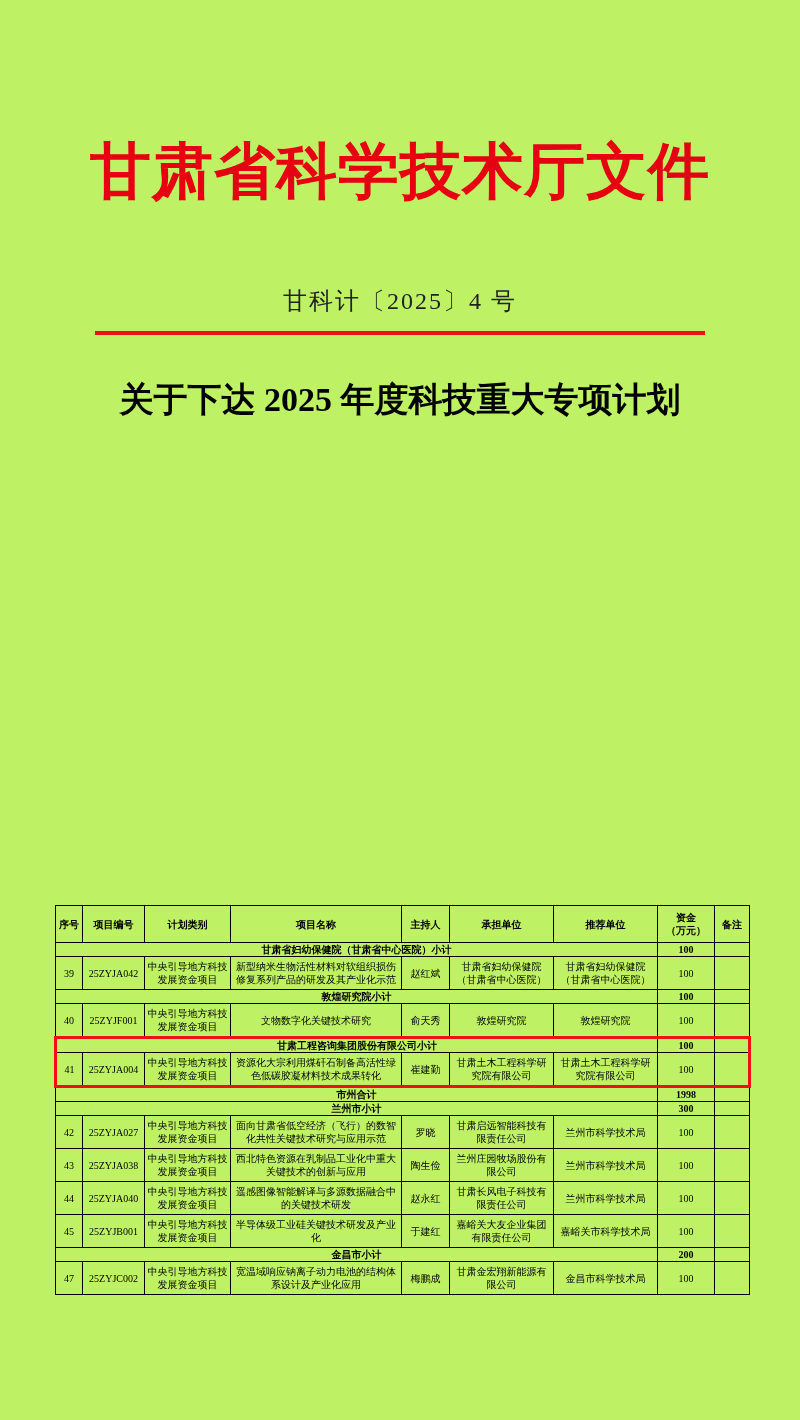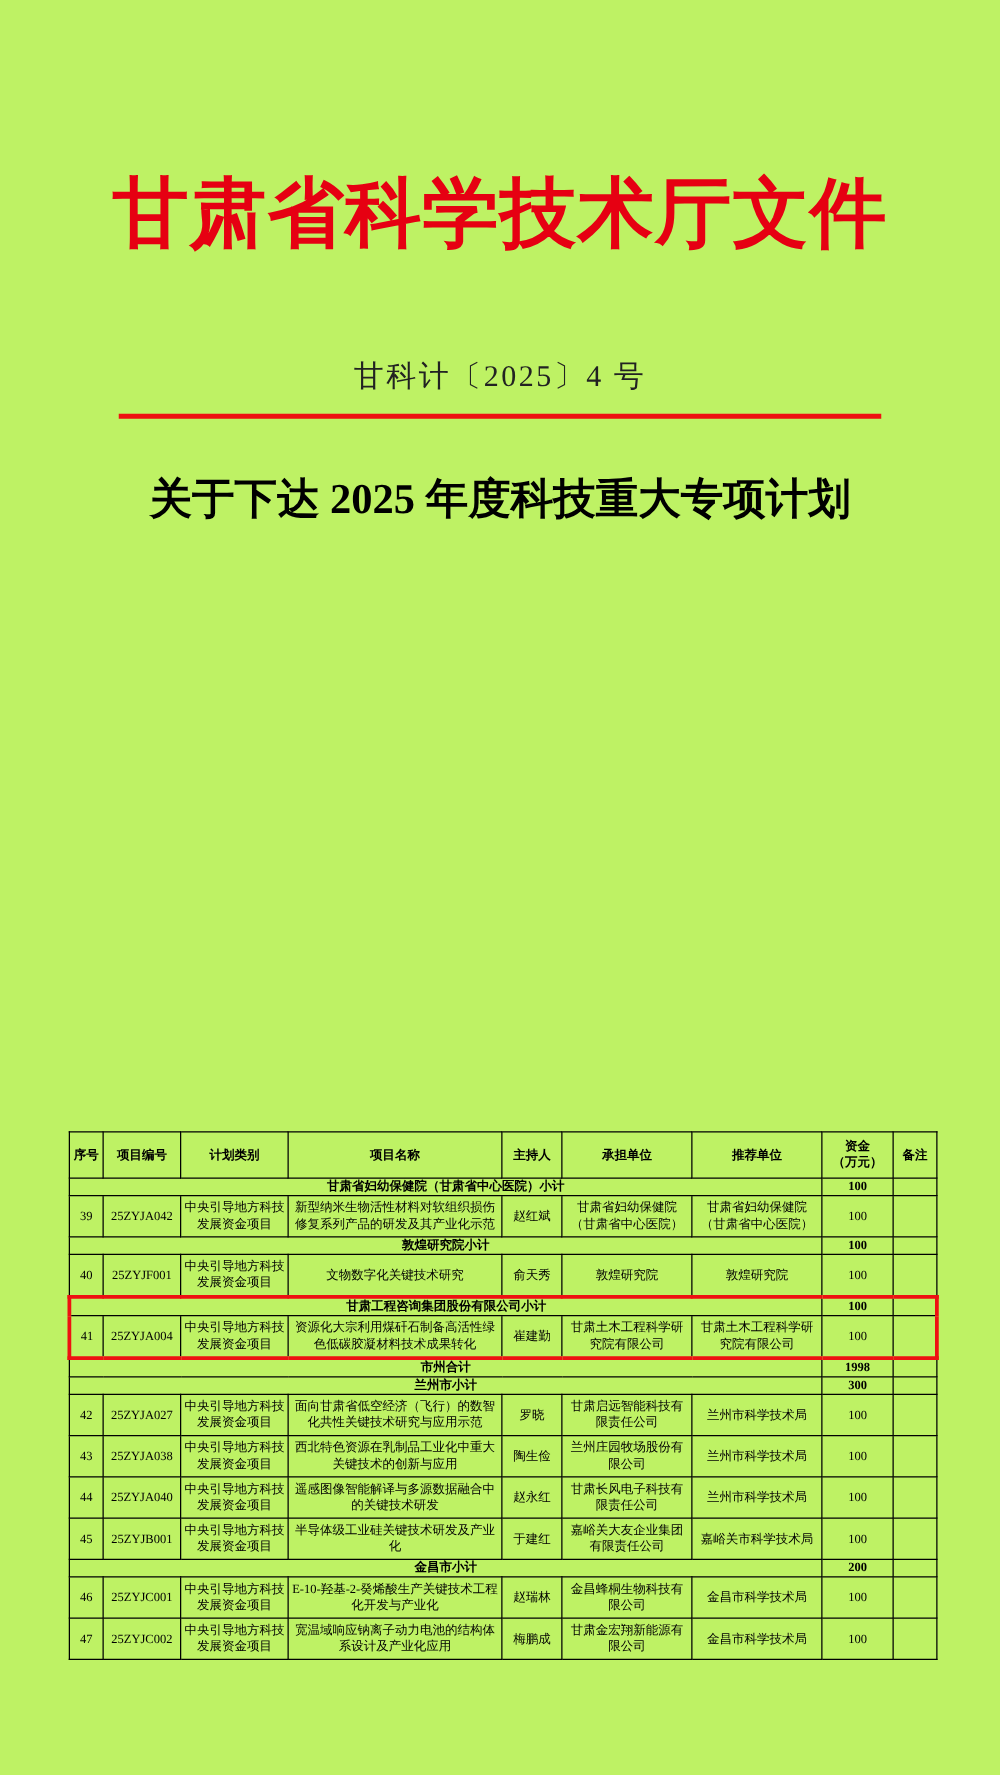--- a/index.html
+++ b/index.html
@@ -241,31 +241,20 @@
             <td>嘉峪关市科学技术局</td>
             <td>100</td>
             <td></td>
           </tr>
           <tr class="subtotal">
             <td colspan="7">金昌市小计</td>
             <td>200</td>
             <td></td>
           </tr>
           <tr class="project-row">
-            <td>46</td>
-            <td>25ZYJC001</td>
-            <td>中央引导地方科技发展资金项目</td>
-            <td>E-10-羟基-2-癸烯酸生产关键技术工程化开发与产业化</td>
-            <td>赵瑞林</td>
-            <td>金昌蜂桐生物科技有限公司</td>
-            <td>金昌市科学技术局</td>
-            <td>100</td>
-            <td></td>
-          </tr>
-          <tr class="project-row">
             <td>47</td>
             <td>25ZYJC002</td>
             <td>中央引导地方科技发展资金项目</td>
             <td>宽温域响应钠离子动力电池的结构体系设计及产业化应用</td>
             <td>梅鹏成</td>
             <td>甘肃金宏翔新能源有限公司</td>
             <td>金昌市科学技术局</td>
             <td>100</td>
             <td></td>
           </tr>

